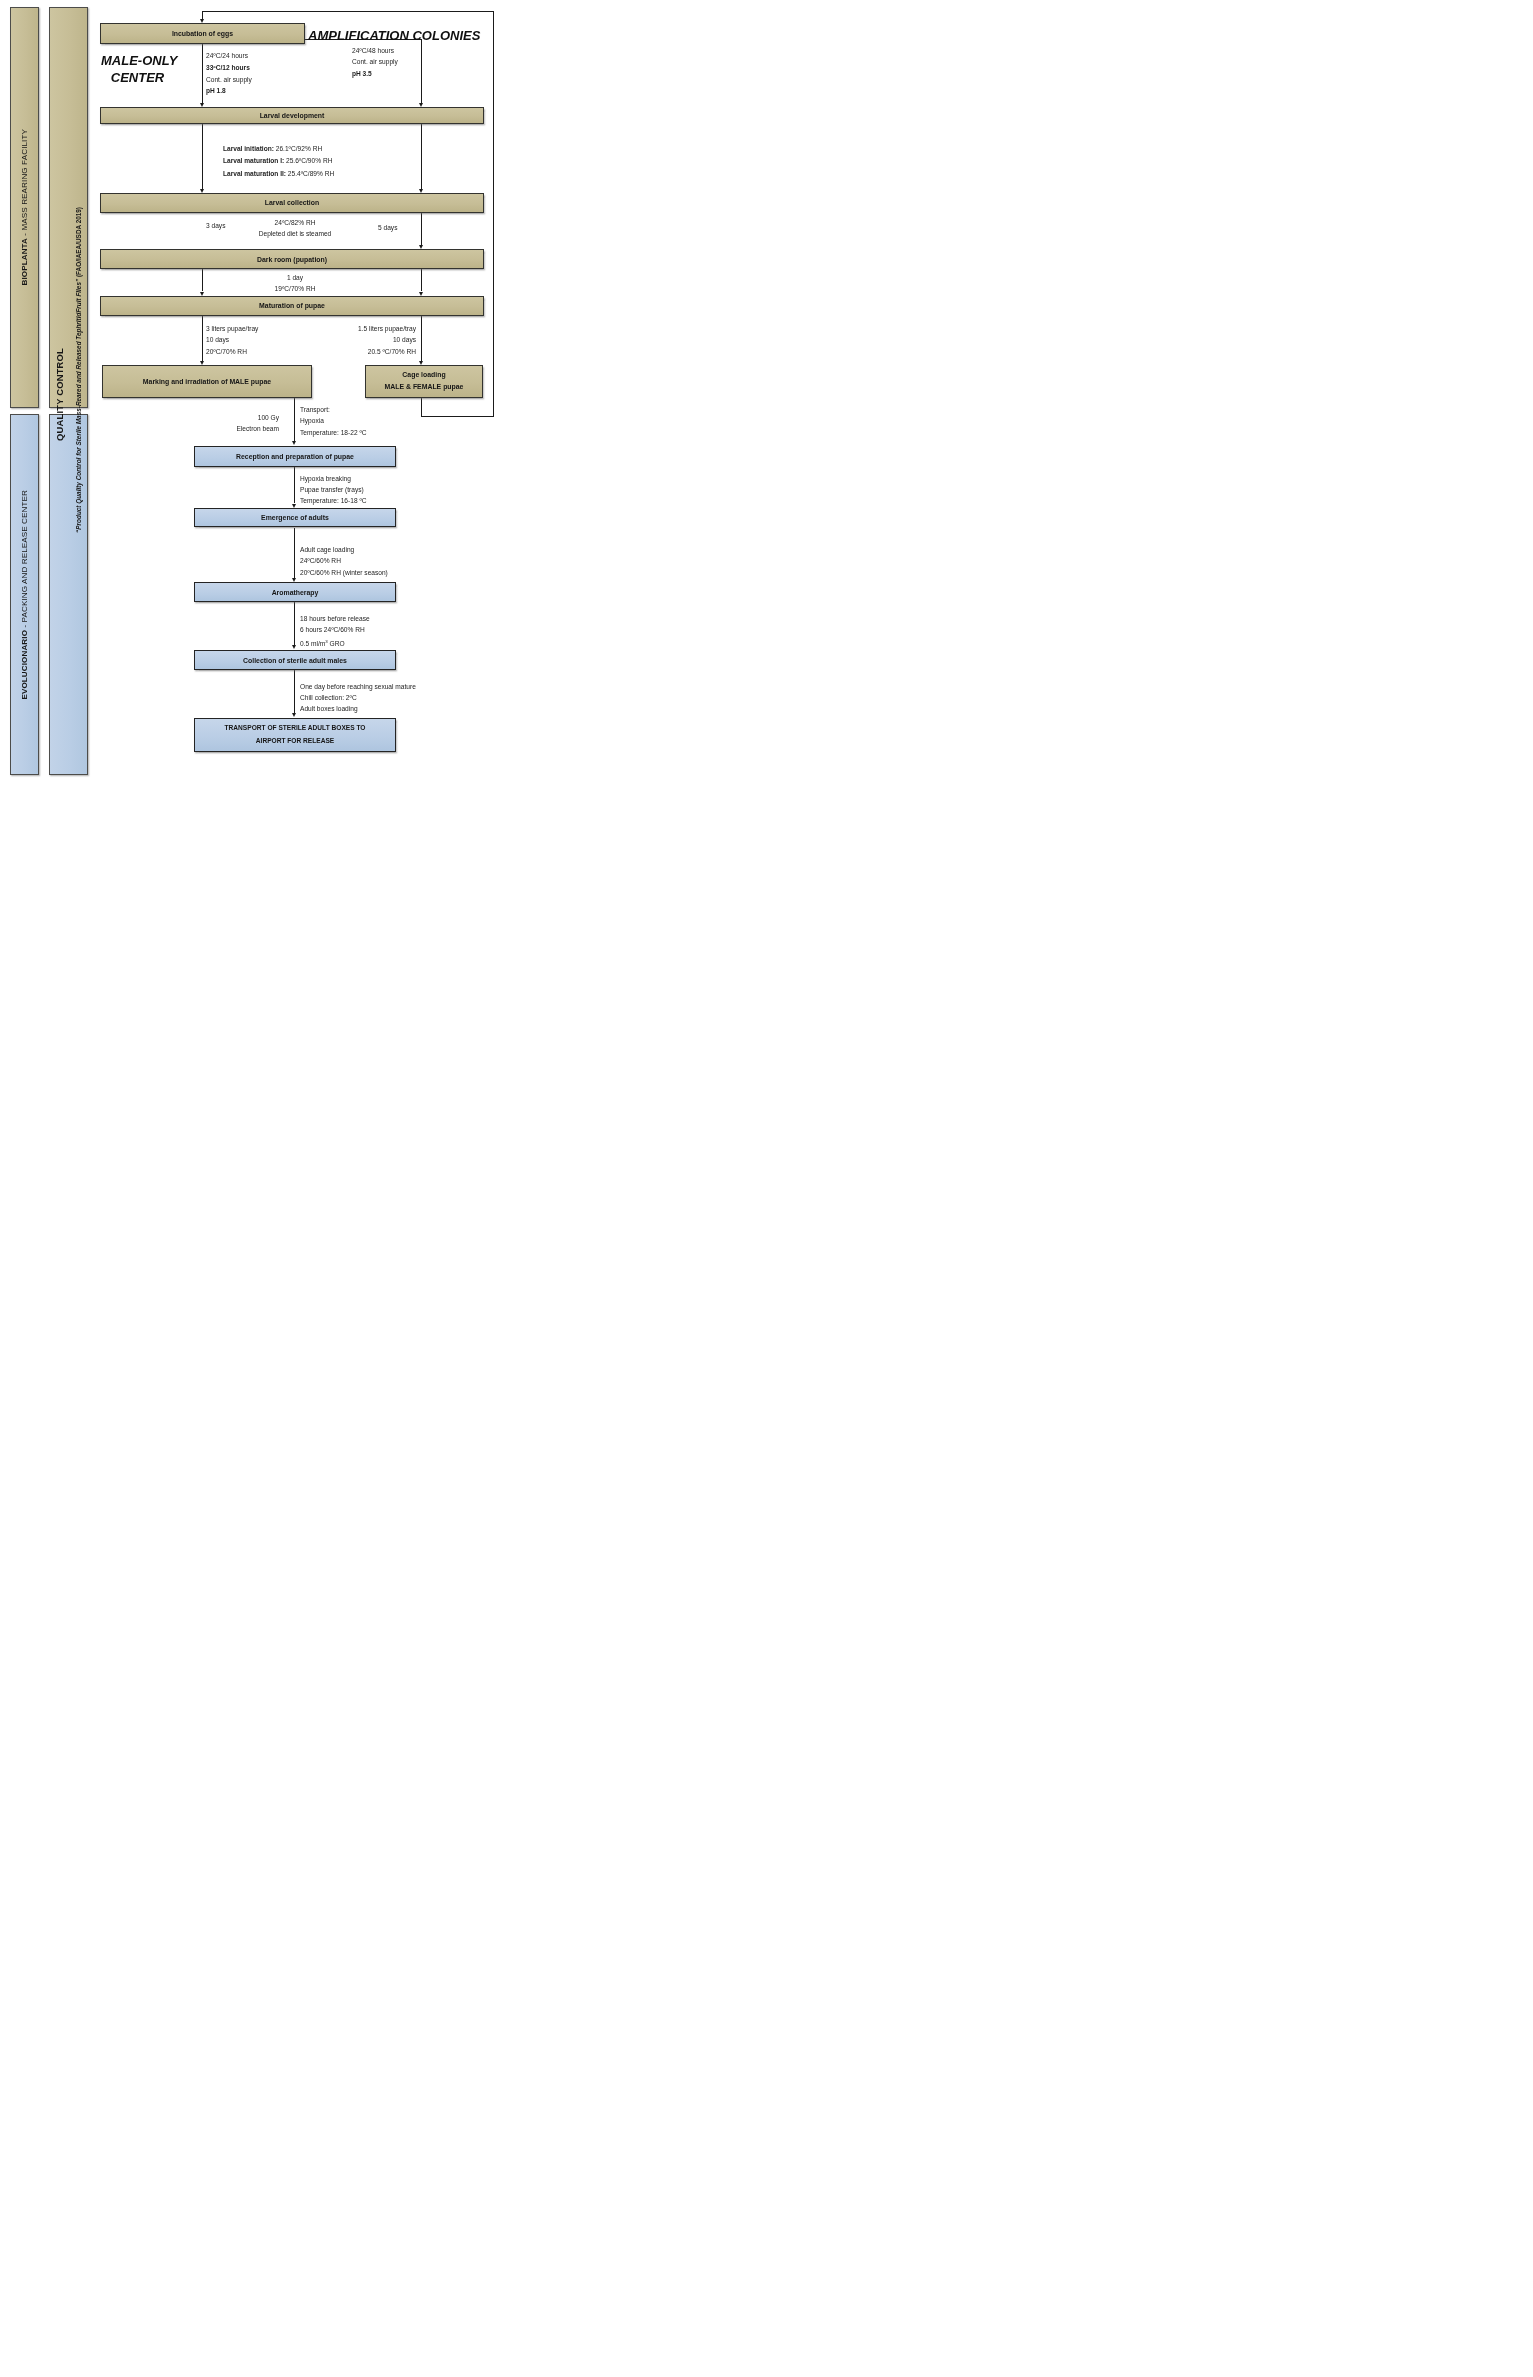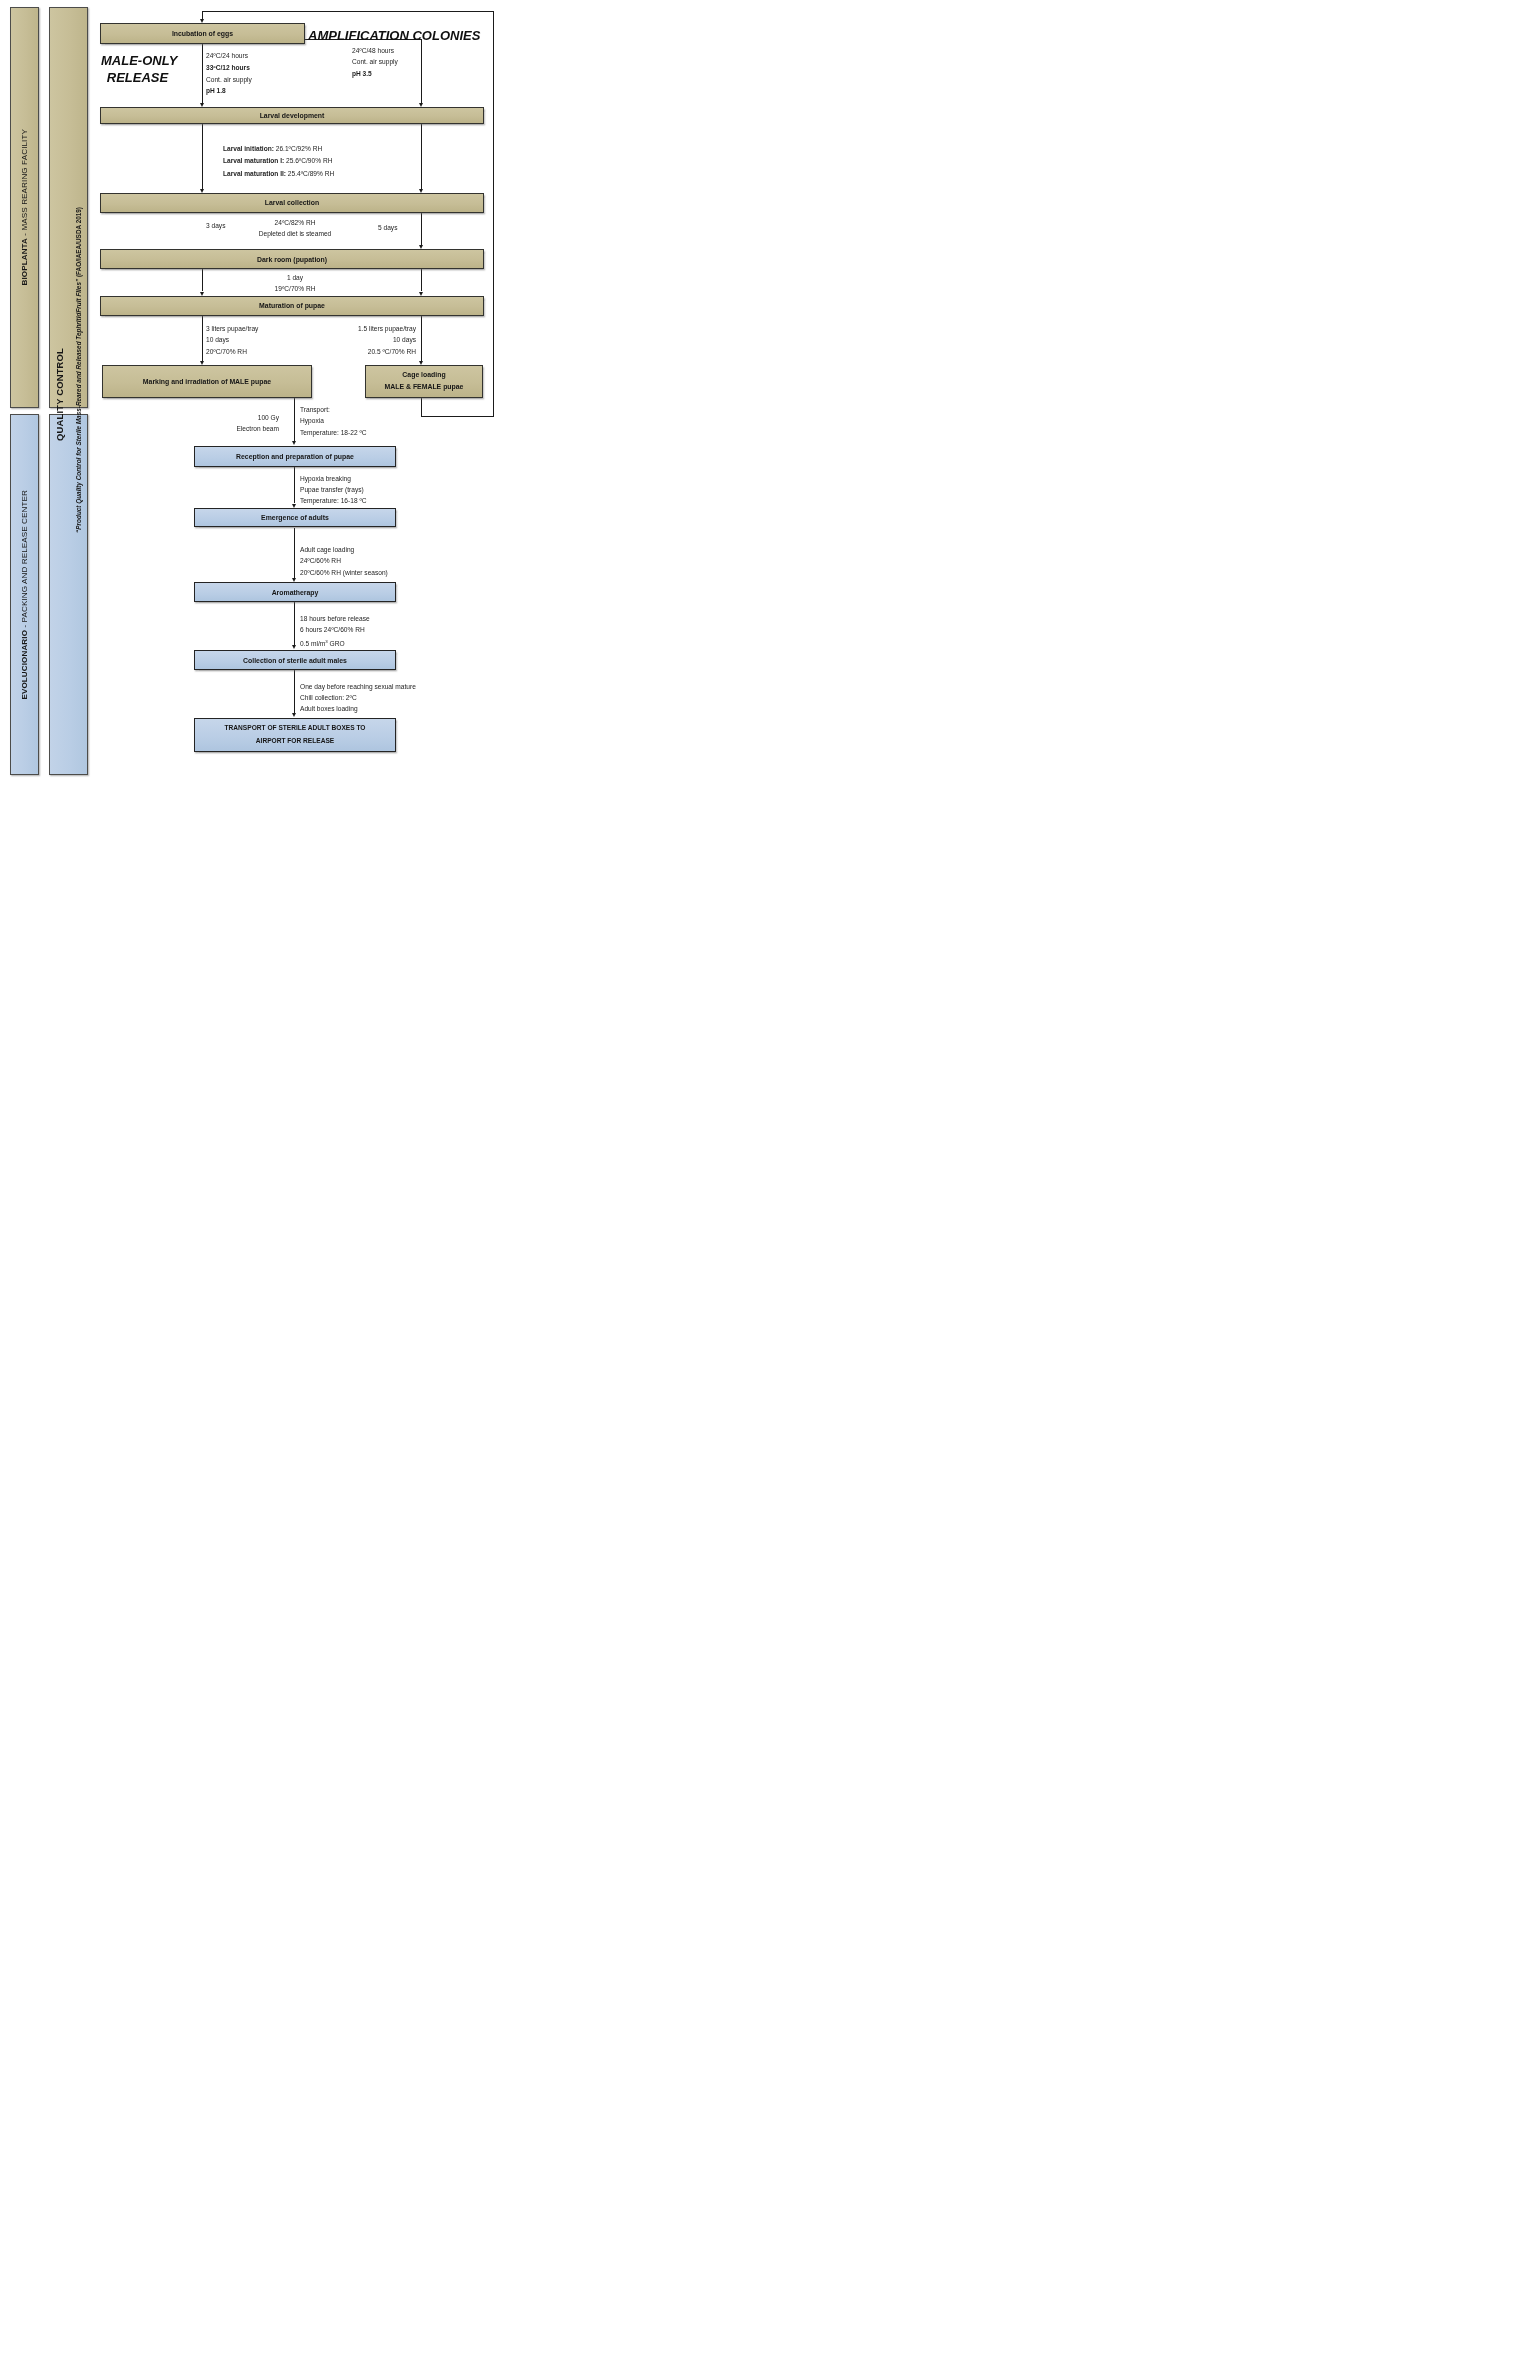--- a/index.html
+++ b/index.html
@@ -192,21 +192,21 @@
 
   <div class="box blue" style="left:194px;top:718px;width:202px;height:34px;font-size:6.6px;line-height:12.8px;">
     <span>TRANSPORT OF STERILE ADULT BOXES TO</span>
     <span>AIRPORT FOR RELEASE</span>
   </div>
 
   <div class="it-label" style="left:308px;top:27.6px;width:143px;">AMPLIFICATION COLONIES</div>
 
   <div class="it-label" style="left:101px;top:53px;width:73px;line-height:16.7px;">
     <div>MALE-ONLY</div>
-    <div>RELEASE</div>
+    <div>CENTER</div>
   </div>
 
   <div class="ann" style="left:206px;top:50px;line-height:11.8px;">
     <div>24ºC/24 hours</div>
     <div class="b">33ºC/12 hours</div>
     <div>Cont. air supply</div>
     <div class="b">pH 1.8</div>
   </div>
 
   <div class="ann" style="left:352px;top:45px;">

